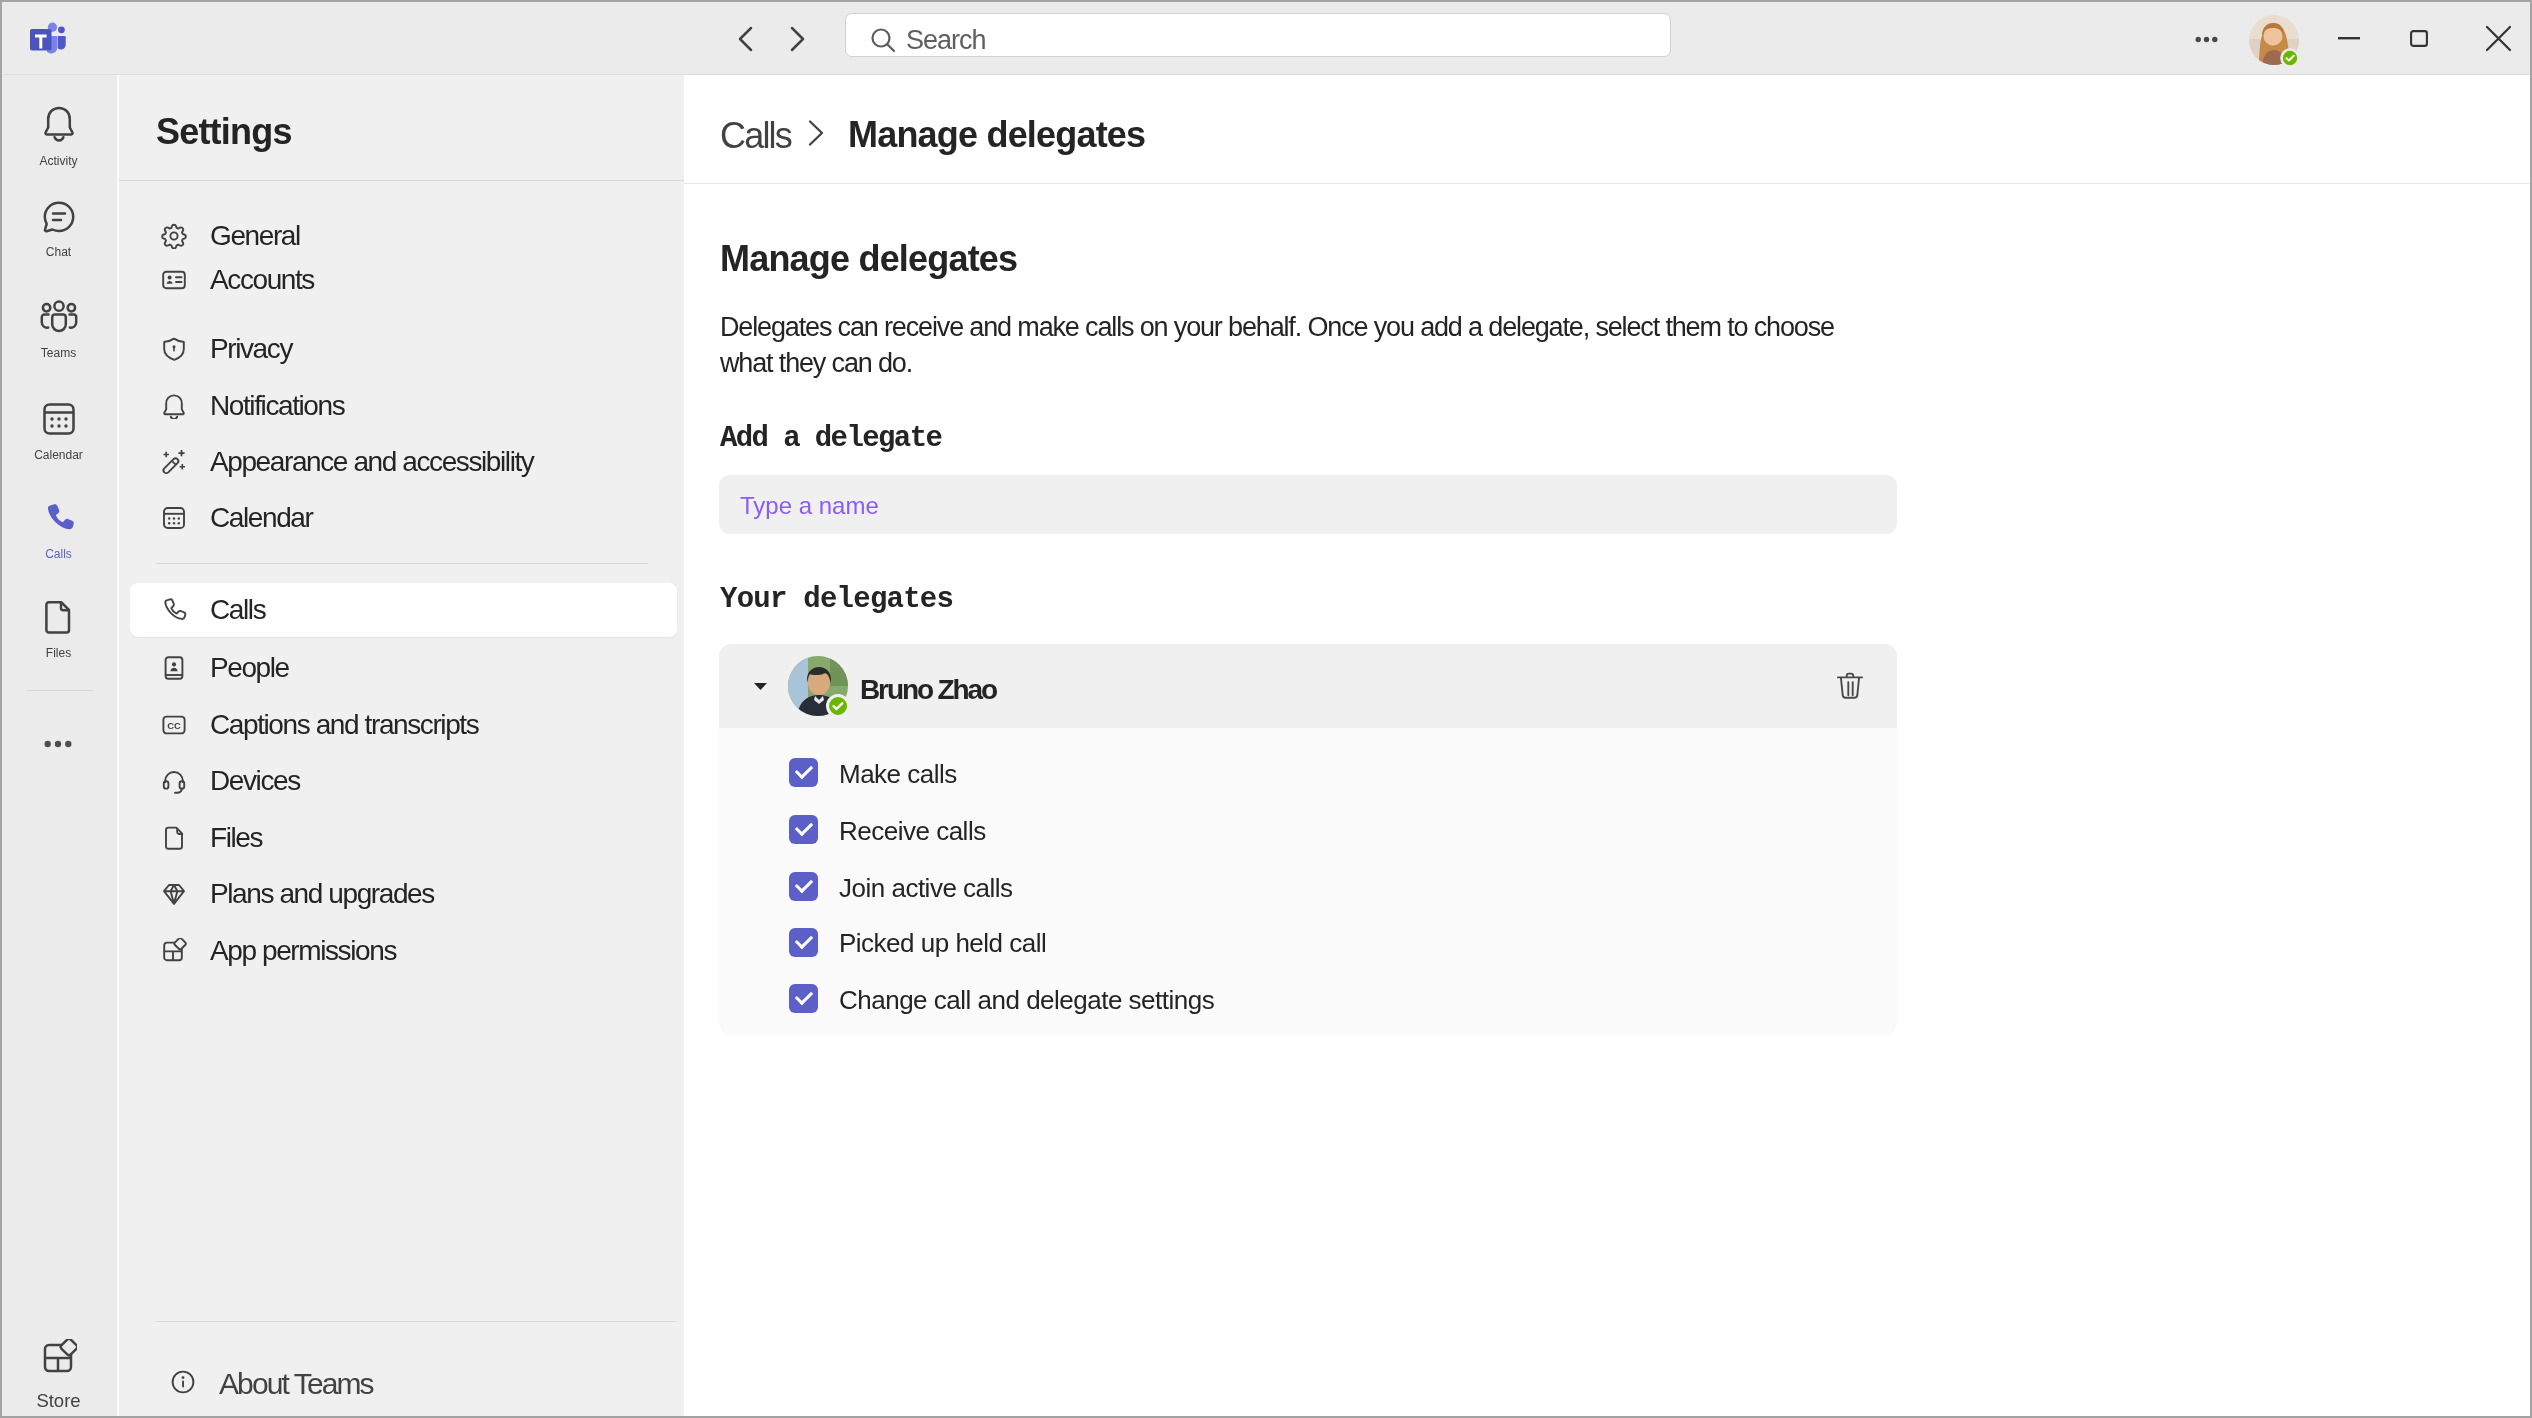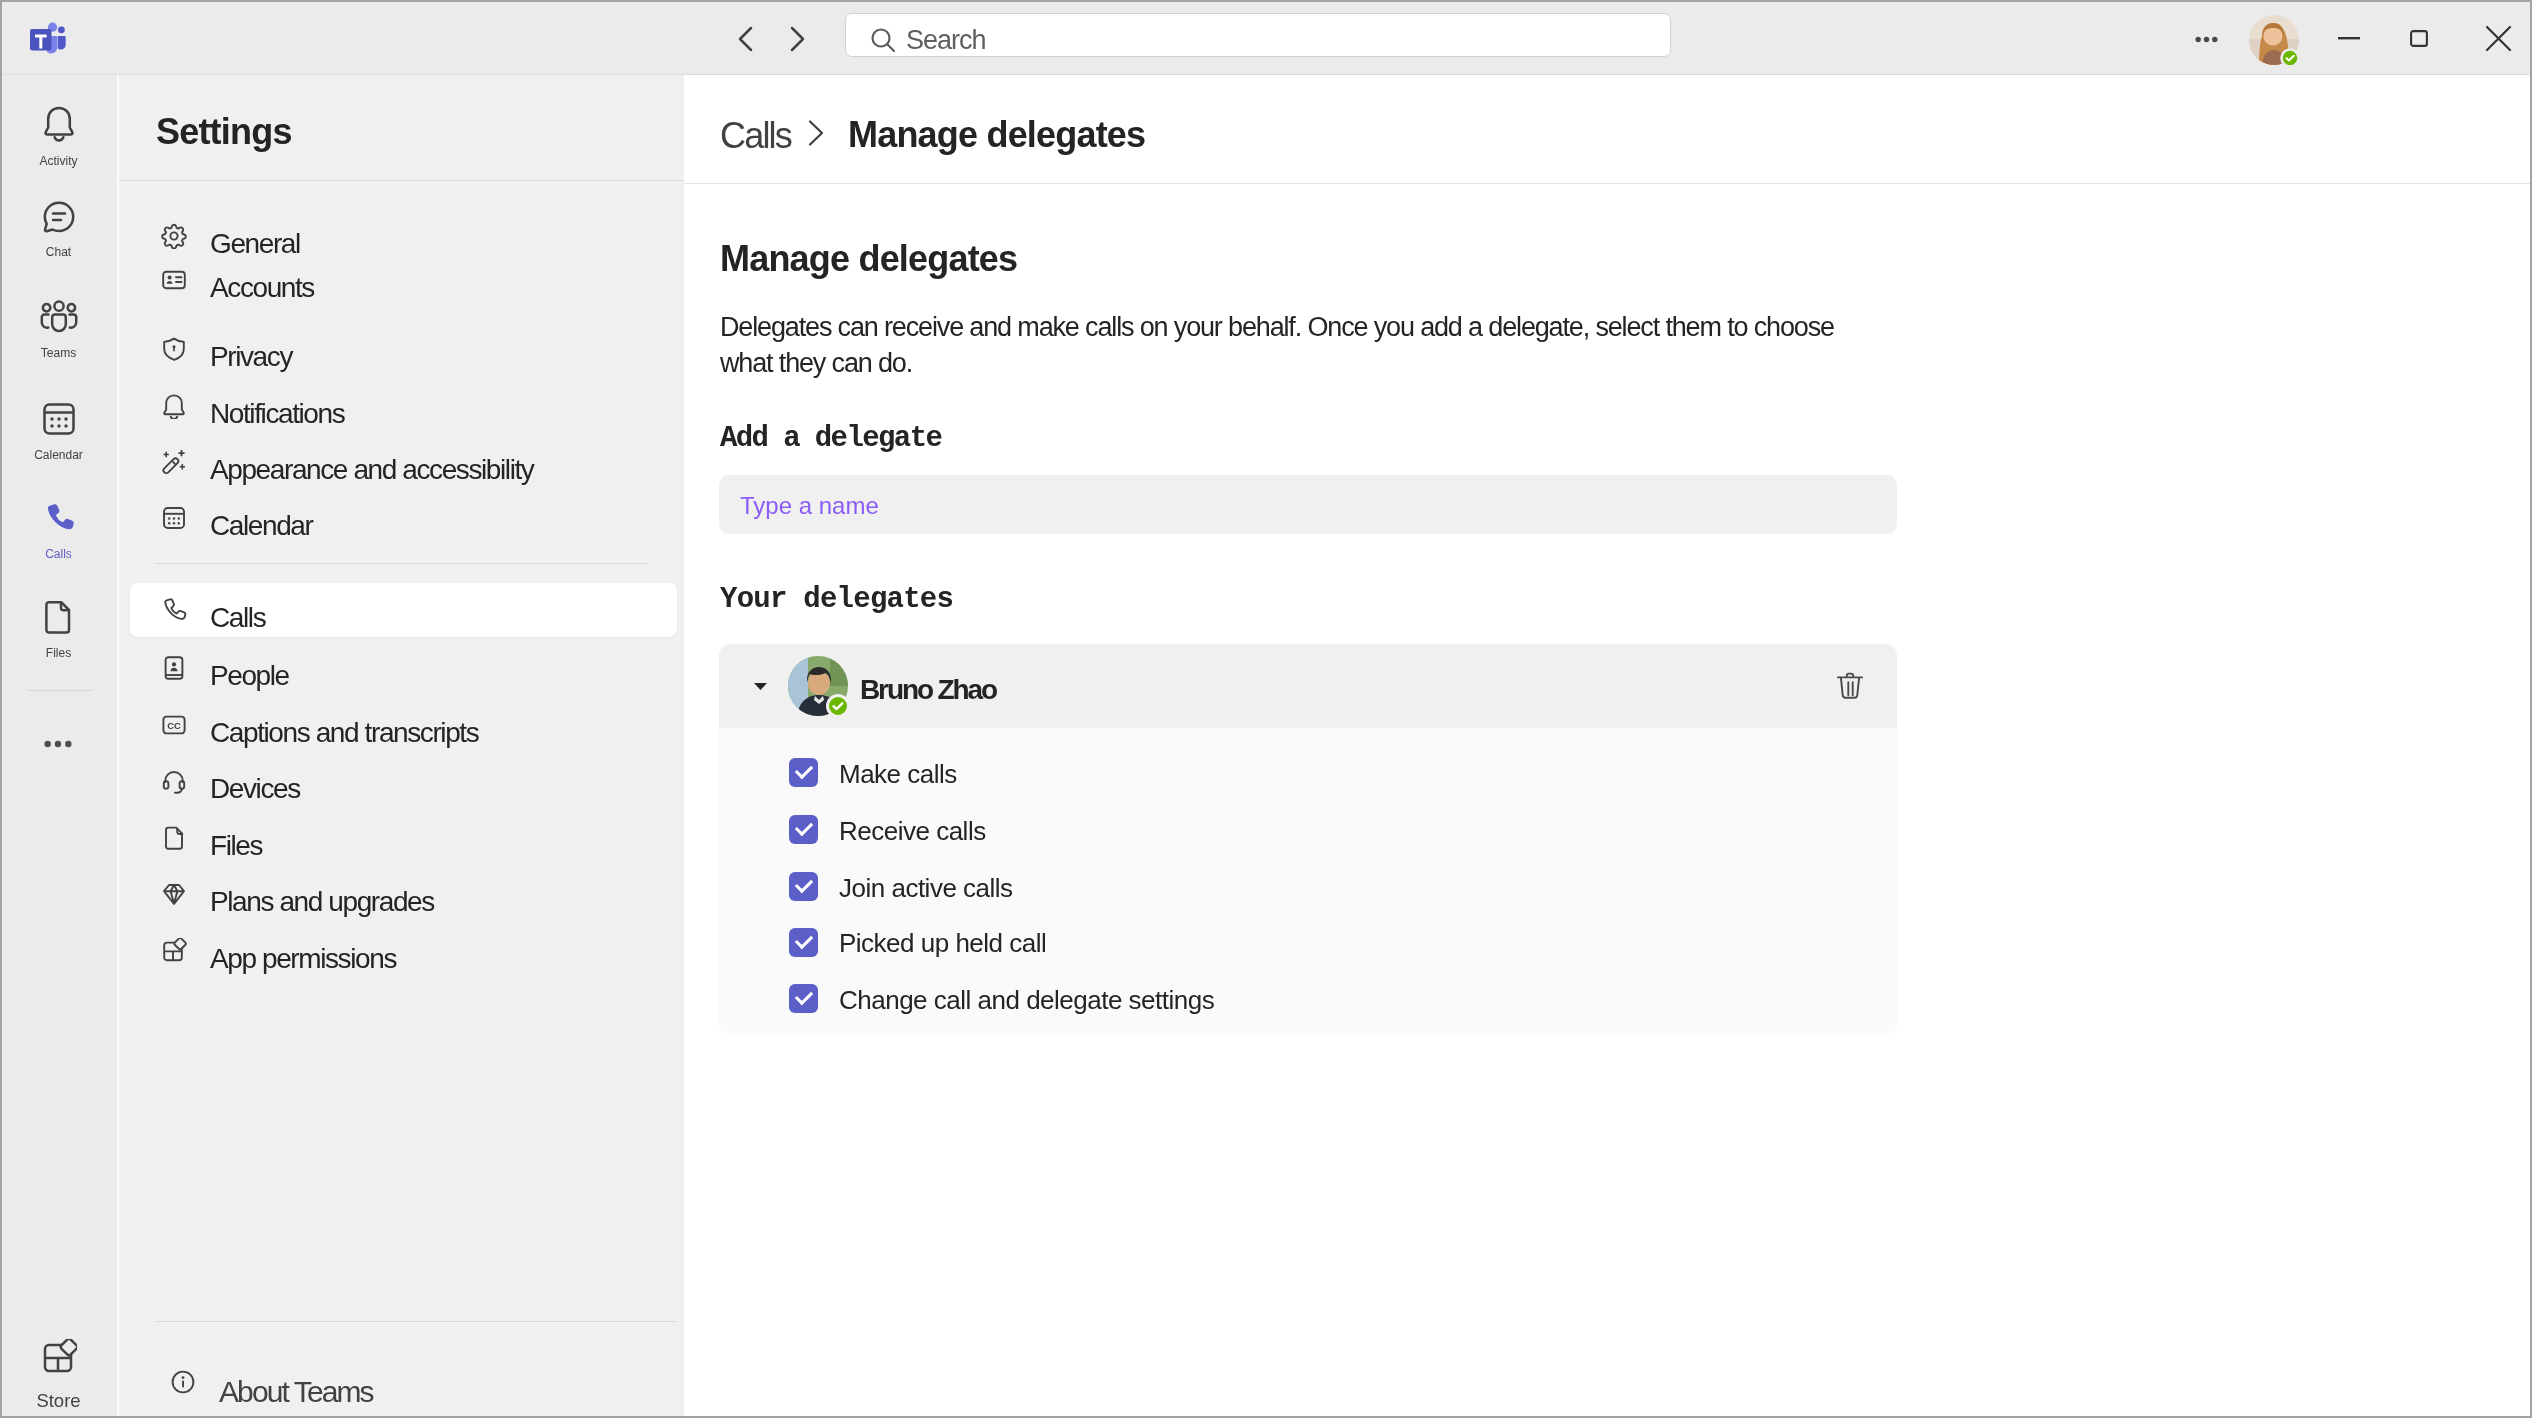--- a/index.html
+++ b/index.html
@@ -14,21 +14,21 @@
 #rail { position:absolute; left:2px; top:75px; width:115px; height:1341px; background:#ebebeb; }
 .railitem { position:absolute; left:-2px; width:117px; text-align:center; color:#424242; }
 .railitem .lbl { font-size:12px; color:#424242; display:block; margin-top:8px; line-height:21px; }
 .railitem.sel .lbl { color:#5b5fc7; }
 
 #sidebar { position:absolute; left:119px; top:75px; width:565px; height:1341px; background:#f0f0f0; }
 #sidebar h1 { position:absolute; left:37px; top:36px; font-size:36px; font-weight:bold; color:#242424; letter-spacing:-0.8px; }
 .sbdiv { position:absolute; height:1px; background:#d9d9d9; }
 .sbitem { position:absolute; left:11px; width:547px; height:57px; }
 .sbitem .ico { position:absolute; left:31px; top:50%; transform:translateY(-50%); width:26px; height:26px; }
-.sbitem .txt { position:absolute; left:80px; top:50%; transform:translateY(-50%); font-size:28px; letter-spacing:-1.4px; color:#242424; white-space:nowrap;margin-top:8px; }
+.sbitem .txt { position:absolute; left:80px; top:50%; transform:translateY(-50%); font-size:28px; letter-spacing:-1.4px; color:#242424; white-space:nowrap; }
 .sbitem.sel { background:#ffffff; border-radius:8px; box-shadow:0 1px 2px rgba(0,0,0,.06); }
 
 #content { position:absolute; left:684px; top:75px; width:1846px; height:1341px; background:#ffffff; }
 #crumbline { position:absolute; left:0; top:108px; width:1846px; height:1px; background:#e5e5e5; }
 .h1 { position:absolute; left:36px; top:163px; font-size:36px; font-weight:bold; color:#242424; letter-spacing:-0.8px; }
 .desc { position:absolute; left:36px; top:234px; font-size:27px; line-height:36px; color:#242424; letter-spacing:-1.15px; white-space:nowrap; }
 .lbl-b { font-size:28px; font-weight:bold; color:#242424; position:absolute; left:36px;font-family:Liberation Mono, monospace; }
 #addinput { position:absolute; left:35px; top:400px; width:1178px; height:59px; background:#f0f0f0; border-radius:10px; }
 #addinput span { position:absolute; left:21px; top:17px; font-size:24px; color:#8b5cf6; }
 #card { position:absolute; left:35px; top:569px; width:1178px; height:391px; border-radius:12px; overflow:hidden; }

